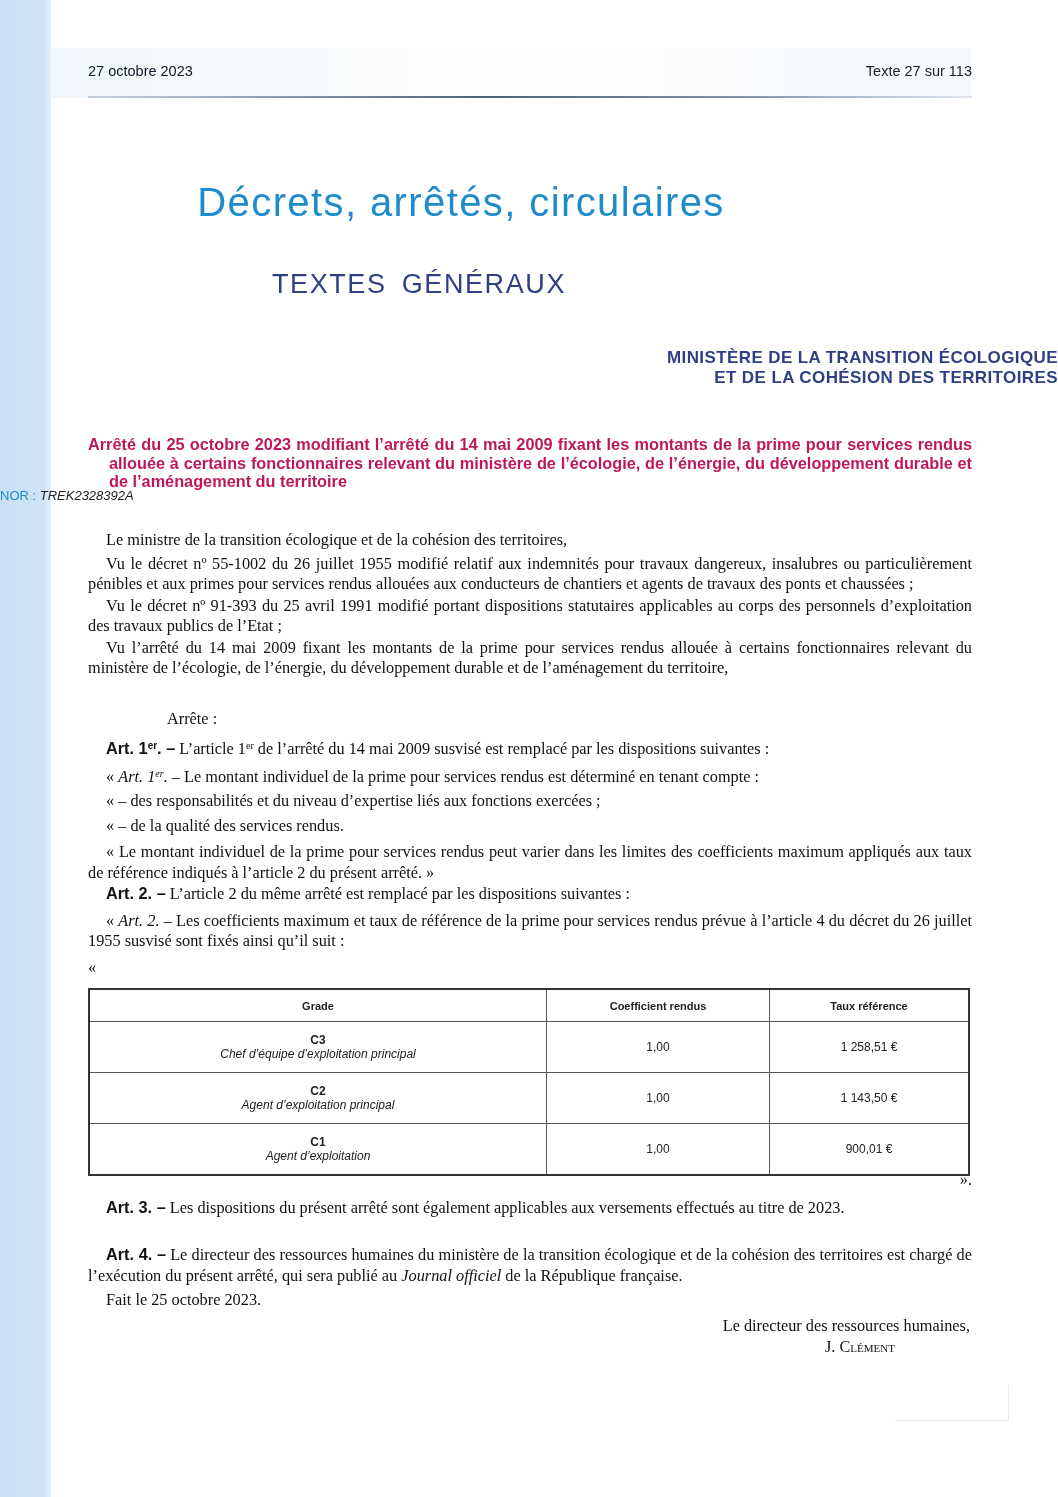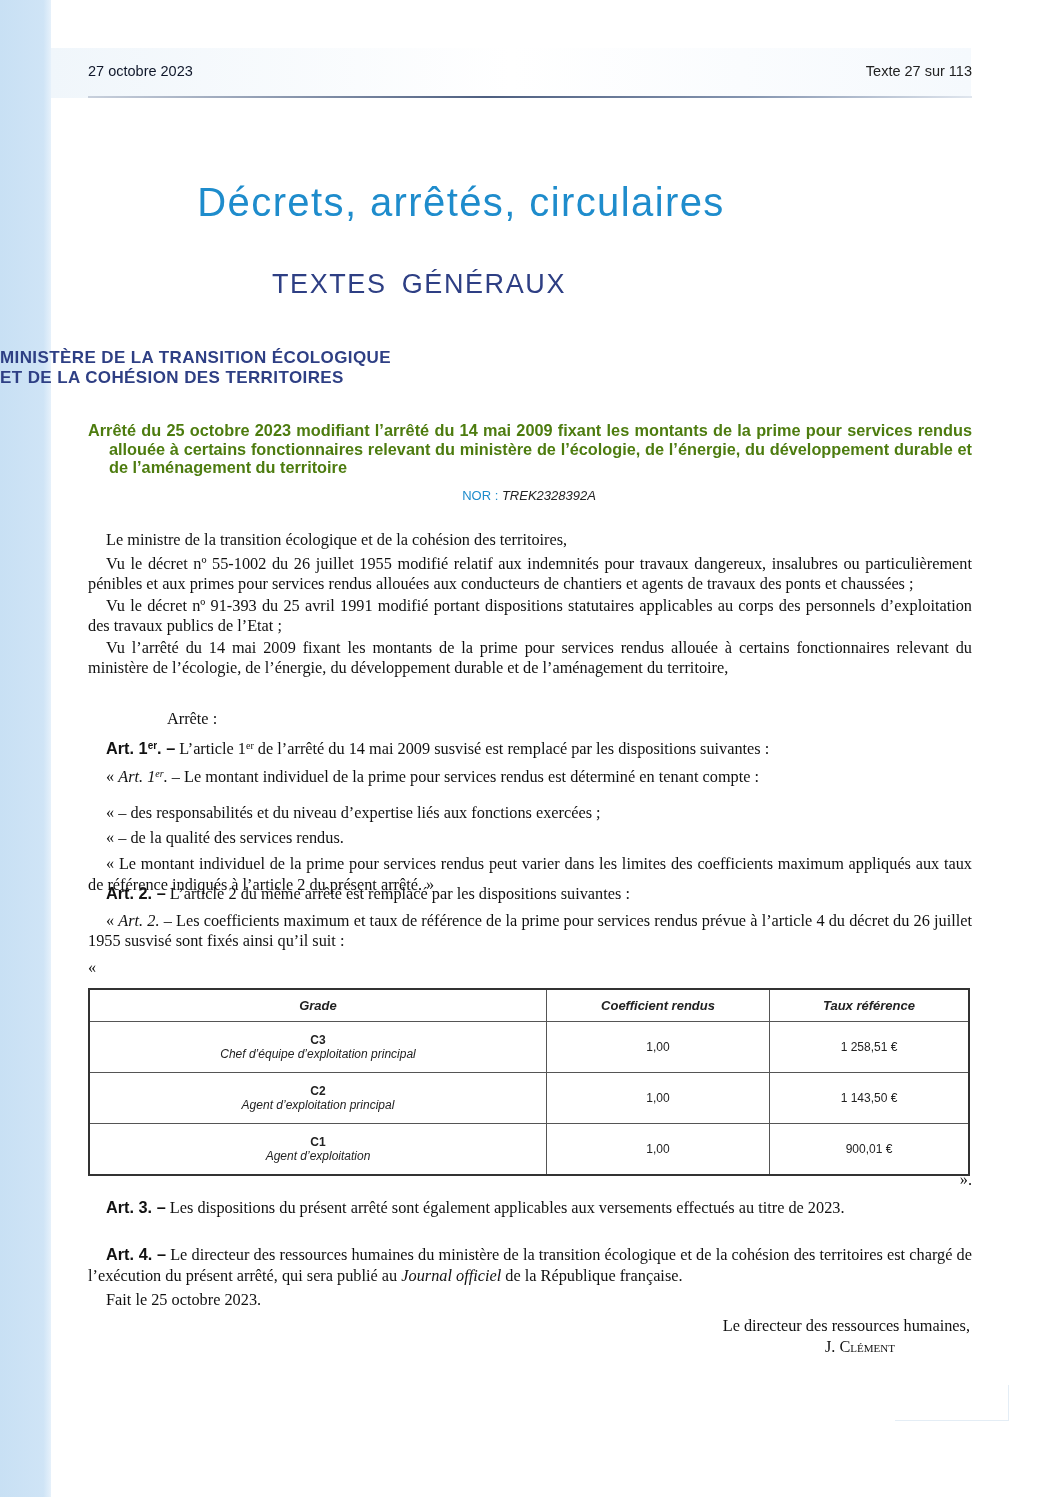--- a/index.html
+++ b/index.html
@@ -33,51 +33,51 @@
     position: absolute; left: 0; width: 922px; top: 180px; text-align: center;
     font-family: "Liberation Sans", sans-serif; font-size: 40px;
     color: #1e8ccc; letter-spacing: 1.4px;
   }
   .section-title {
     position: absolute; left: 0; width: 838px; top: 269px; text-align: center;
     font-family: "Liberation Sans", sans-serif; font-size: 27px;
     color: #2e3f84; letter-spacing: 1.6px; word-spacing: 6px;
   }
   .ministry {
-    position: absolute; left: 0; width: 1058px; top: 348px; text-align: left;
+    position: absolute; left: 0; width: 1058px; top: 348px; text-align: right;
     font-family: "Liberation Sans", sans-serif; font-weight: bold; font-size: 17px;
     color: #2e3f84; line-height: 20px; letter-spacing: 0.4px;
   }
   .arrete-title {
-    position: absolute; left: 88px; width: 884px; top: 421px;
+    position: absolute; left: 88px; width: 884px; top: 435px;
     font-family: "Liberation Sans", sans-serif; font-weight: bold; font-size: 16.3px;
-    color: #4d7c0f; line-height: 18.5px; text-align: justify;
+    color: #be185d; line-height: 18.5px; text-align: justify;
     padding-left: 21px; text-indent: -21px; box-sizing: border-box;
   }
   .nor {
-    position: absolute; left: 0; width: 1058px; top: 488px; text-align: center;
+    position: absolute; left: 0; width: 1058px; top: 488px; 
     font-family: "Liberation Sans", sans-serif; font-size: 13px; color: #1e8ccc;
   }
   .nor .nor-code { font-style: italic; color: #222; }
   .body-text {
     position: absolute; left: 88px; width: 884px;
     font-size: 16.3px; line-height: 20.5px; text-align: justify; color: #111;
   }
   .body-text p { margin: 0; text-indent: 18px; }
   .art { font-family: "Liberation Sans", sans-serif; font-weight: bold; }
   .sup { font-size: 10px; vertical-align: 5px; }
   .doc-table {
     position: absolute; left: 88px; top: 988px; width: 882px;
     border-collapse: collapse; border: 2px solid #333;
     font-family: "Liberation Sans", sans-serif; font-size: 12px; color: #222;
   }
   .doc-table th, .doc-table td {
     border: 1px solid #555; text-align: center; vertical-align: middle;
   }
-  .doc-table th { height: 29px; font-weight: bold; font-size: 13px; font-style: italic; }
+  .doc-table th { height: 29px; font-weight: bold; font-size: 11px; }
   .doc-table td { height: 48px; }
   .doc-table .grade-code { font-weight: bold; display: block; }
   .doc-table .grade-label { font-style: italic; display: block; }
   .close-quote {
     position: absolute; left: 940px; top: 1170px; font-size: 16.3px; width: 32px; text-align: right;
   }
   .signature {
     position: absolute; left: 600px; width: 370px; top: 1316px;
     font-size: 16.3px; line-height: 20.5px; text-align: right;
   }
@@ -121,21 +121,21 @@
   <p style="margin-top:1px">Vu l’arrêté du 14 mai 2009 fixant les montants de la prime pour services rendus allouée à certains fonctionnaires relevant du ministère de l’écologie, de l’énergie, du développement durable et de l’aménagement du territoire,</p>
 </div>
 
 <div class="body-text" style="top:709px; padding-left:79px; box-sizing:border-box;">
   <span>Arrête :</span>
 </div>
 
 <div class="body-text" style="top:736px;">
   <p><span class="art"><span>Art. 1</span><span class="sup">er</span><span>. –</span></span><span> L’article 1</span><span class="sup">er</span><span> de l’arrêté du 14 mai 2009 susvisé est remplacé par les dispositions suivantes :</span></p>
   <p style="margin-top:4px"><span>« </span><i><span>Art. 1</span><span class="sup">er</span><span>.</span></i><span> – Le montant individuel de la prime pour services rendus est déterminé en tenant compte :</span></p>
-  <p style="margin-top:16px">« – des responsabilités et du niveau d’expertise liés aux fonctions exercées ;</p>
+  <p style="margin-top:4px">« – des responsabilités et du niveau d’expertise liés aux fonctions exercées ;</p>
   <p style="margin-top:4px">« – de la qualité des services rendus.</p>
   <p style="margin-top:6px">« Le montant individuel de la prime pour services rendus peut varier dans les limites des coefficients maximum appliqués aux taux de référence indiqués à l’article 2 du présent arrêté. »</p>
 </div>
 
 <div class="body-text" style="top:883px;">
   <p><span class="art">Art. 2. –</span><span> L’article 2 du même arrêté est remplacé par les dispositions suivantes :</span></p>
   <p style="margin-top:6px"><span>« </span><i>Art. 2.</i><span> – Les coefficients maximum et taux de référence de la prime pour services rendus prévue à l’article 4 du décret du 26 juillet 1955 susvisé sont fixés ainsi qu’il suit :</span></p>
   <p style="margin-top:6px; text-indent:0">«</p>
 </div>
 

